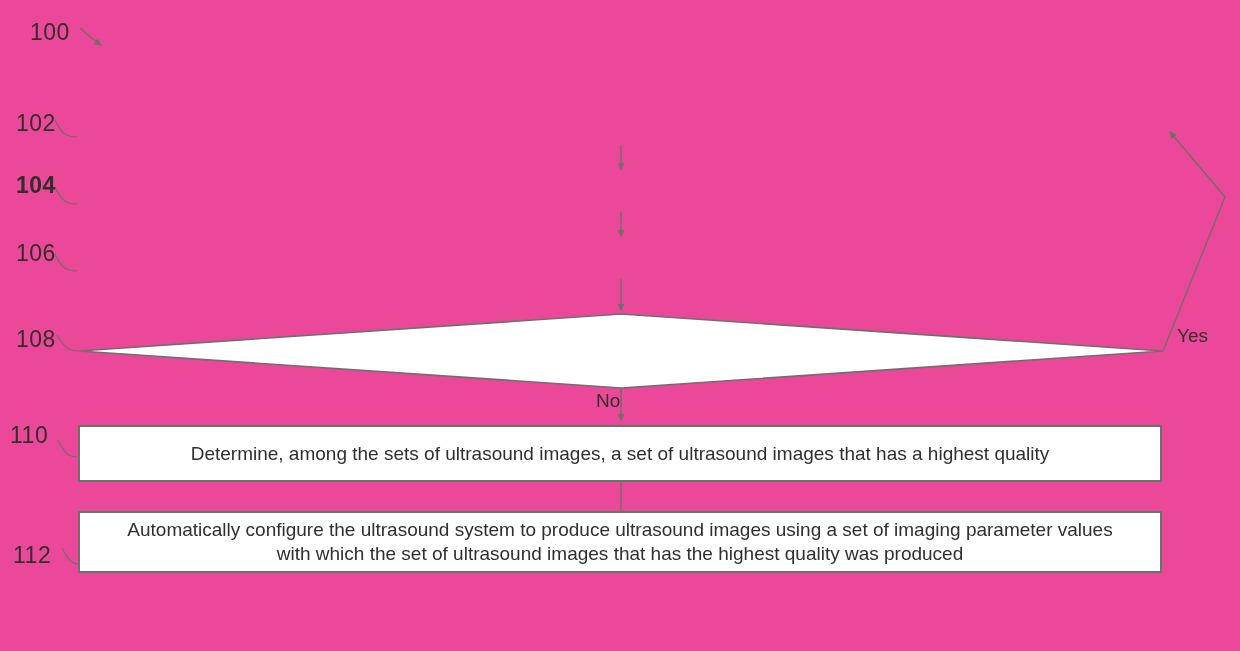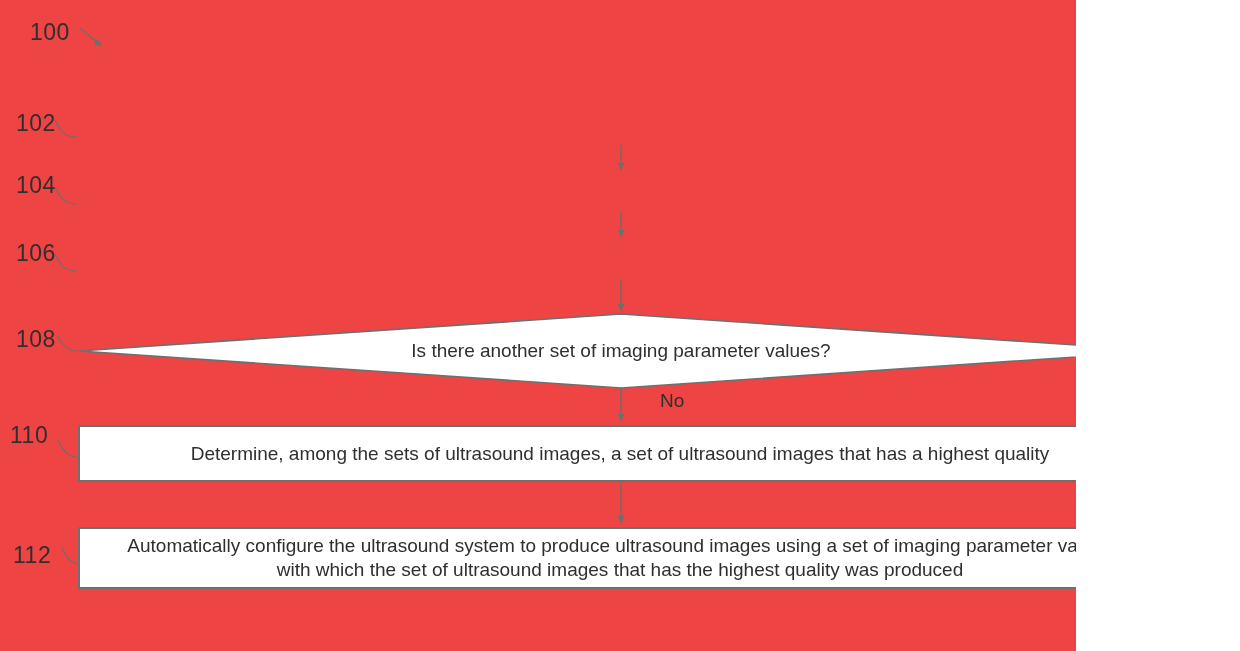--- a/index.html
+++ b/index.html
@@ -1,20 +1,20 @@
 <!DOCTYPE html>
 <html><head>
 <meta charset="utf-8">
 <style>
   html, body { margin: 0; padding: 0; background: #ffffff; }
   #canvas {
     position: relative;
-    width: 1076px;
+    width: 1240px;
     height: 651px;
-    background: #ef4444;
+    background: #ec4899;
     font-family: "Liberation Sans", "DejaVu Sans", sans-serif;
     color: #2f2f2f;
     overflow: hidden;
   }
   #connector-layer {
     position: absolute;
     left: 0; top: 0;
     width: 1240px; height: 651px;
     pointer-events: none;
   }
@@ -91,33 +91,32 @@
     <path d="M57,335 C64,348 70,351 78,351" fill="none" stroke="#6e6e6e" stroke-width="1.2"></path>
     <path d="M58,440 C64,453 69,457 77,457" fill="none" stroke="#6e6e6e" stroke-width="1.2"></path>
     <path d="M62,548 C68,560 72,564 79,564" fill="none" stroke="#6e6e6e" stroke-width="1.2"></path>
   </svg>
 
   <div class="ref-label" style="left:30px; top:19px;">100</div>
 
 
 
 
-  <div class="diamond-text">Is there another set of imaging parameter values?</div>
 
   <div class="process-box" style="top:425px; height:57px;">
     <div class="box-text">Determine, among the sets of ultrasound images, a set of ultrasound images that has a highest quality</div>
   </div>
 
-  <div class="process-box" style="top:527px; height:62px;">
+  <div class="process-box" style="top:511px; height:62px;">
     <div class="box-text" style="max-width:990px;">Automatically configure the ultrasound system to produce ultrasound images using a set of imaging parameter values with which the set of ultrasound images that has the highest quality was produced</div>
   </div>
 
   <div class="ref-label" style="left:16px; top:110px;">102</div>
-  <div class="ref-label" style="left:16px; top:172px;">104</div>
+  <div class="ref-label" style="left:16px; top:172px;font-weight:bold;">104</div>
   <div class="ref-label" style="left:16px; top:240px;">106</div>
   <div class="ref-label" style="left:16px; top:326px;">108</div>
   <div class="ref-label" style="left:10px; top:422px;">110</div>
   <div class="ref-label" style="left:13px; top:542px;">112</div>
 
-  <div class="branch-label" style="left:660px; top:390px;">No</div>
+  <div class="branch-label" style="left:596px; top:390px;">No</div>
   <div class="branch-label" style="left:1177px; top:325px;">Yes</div>
 
 </div>
 
 </body></html>

